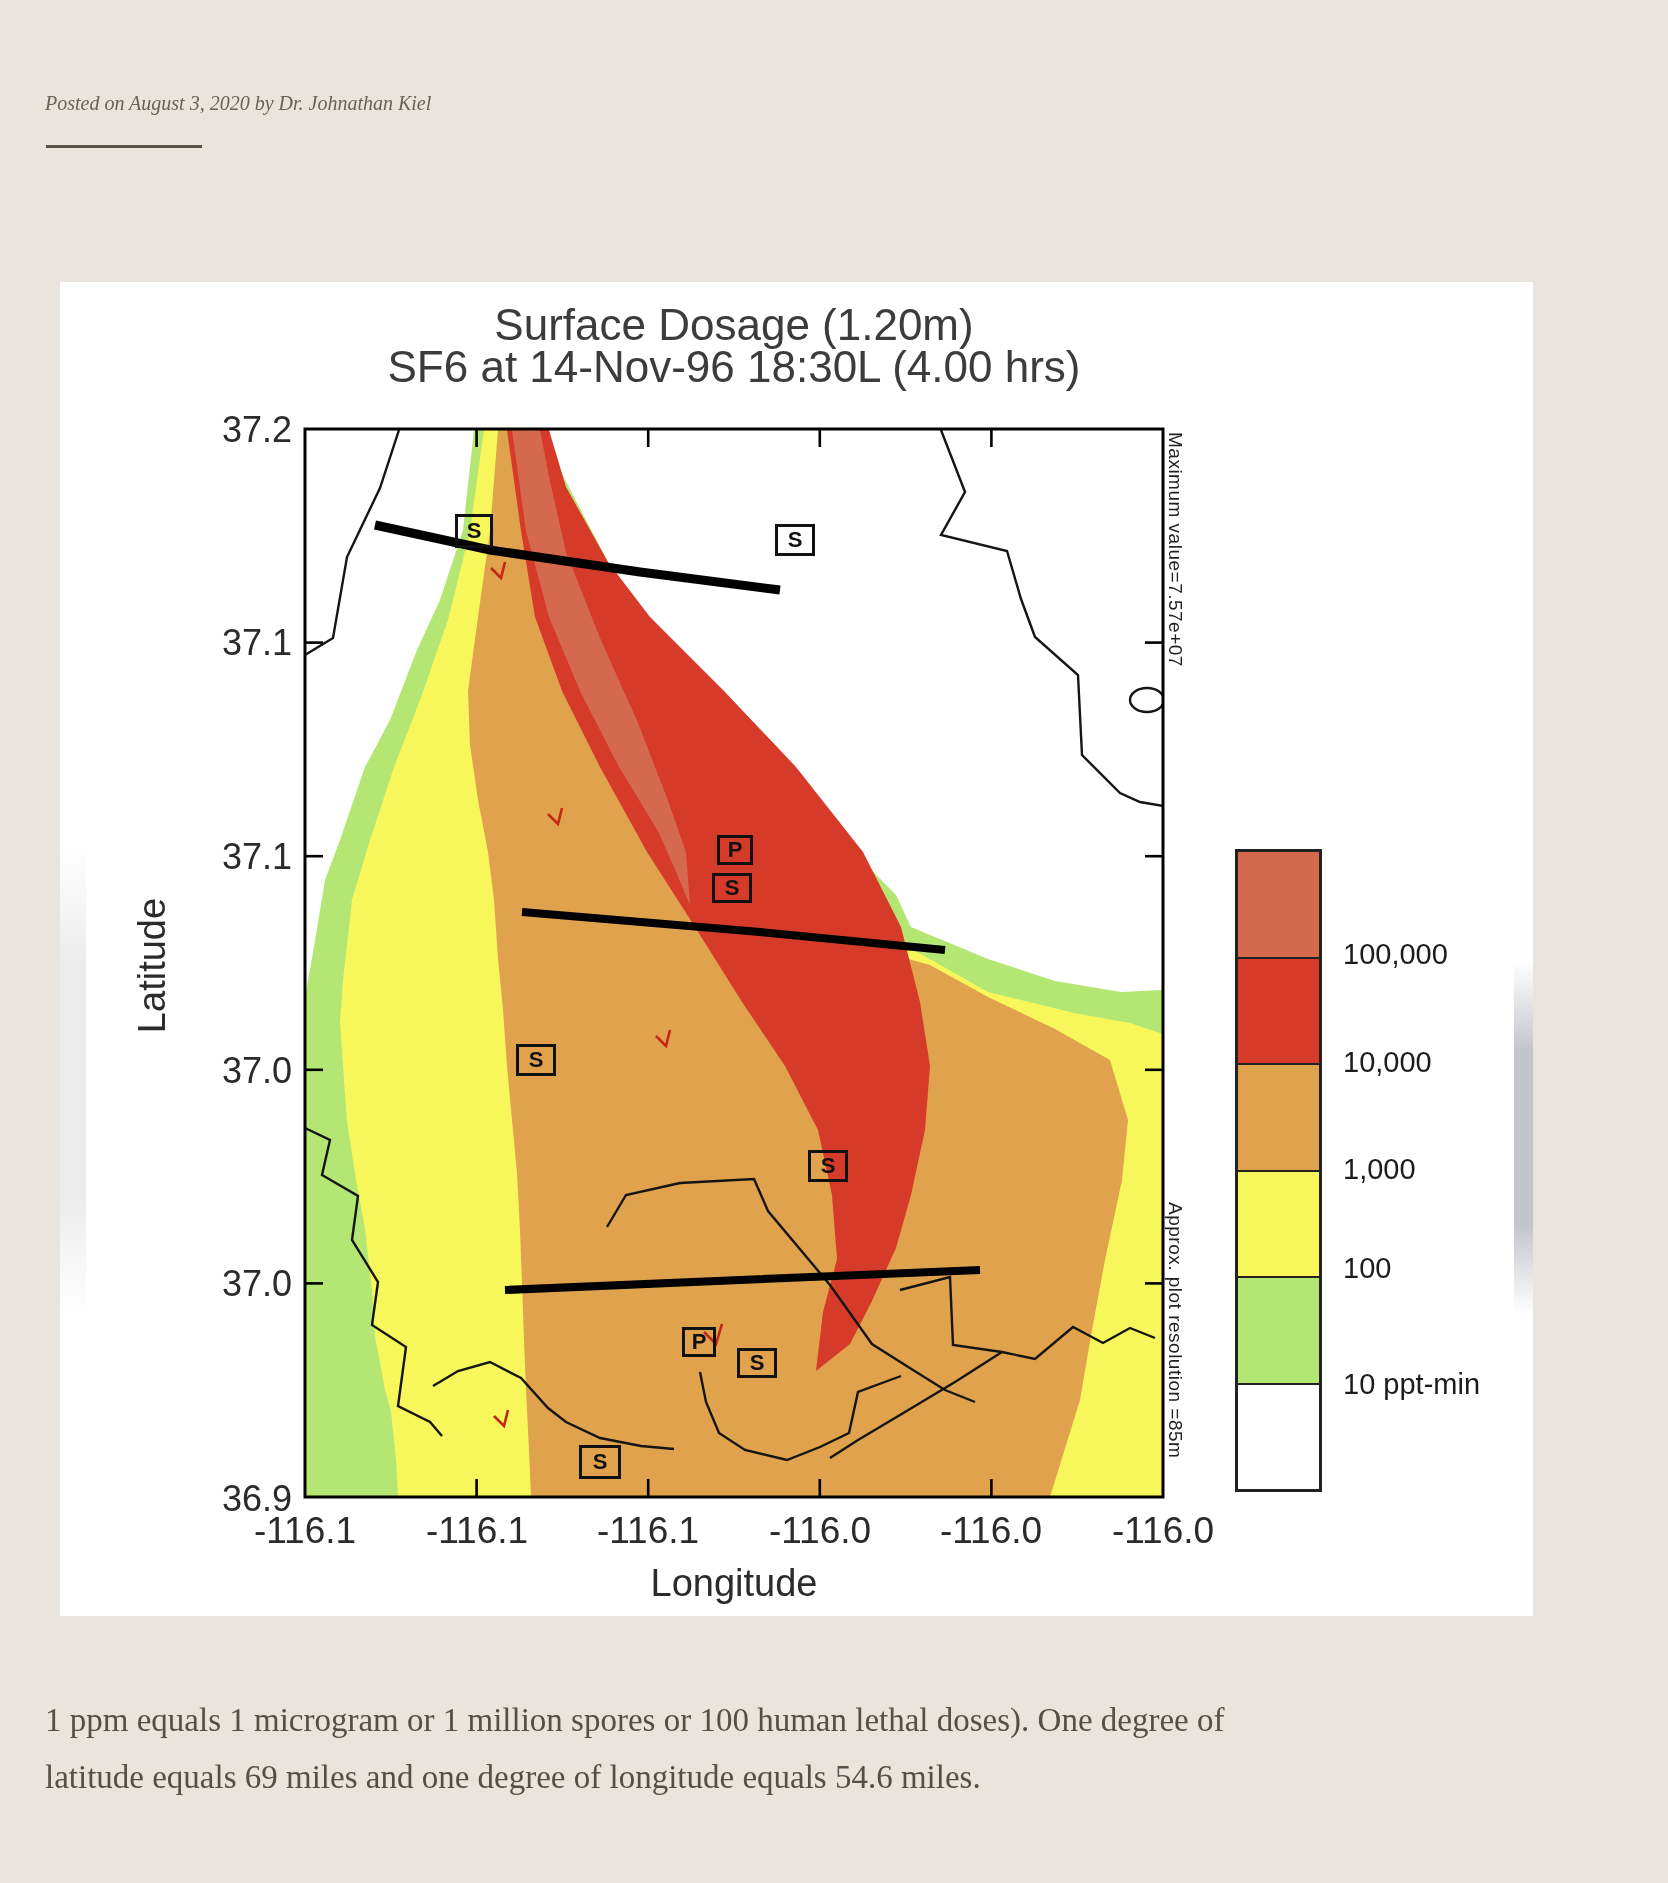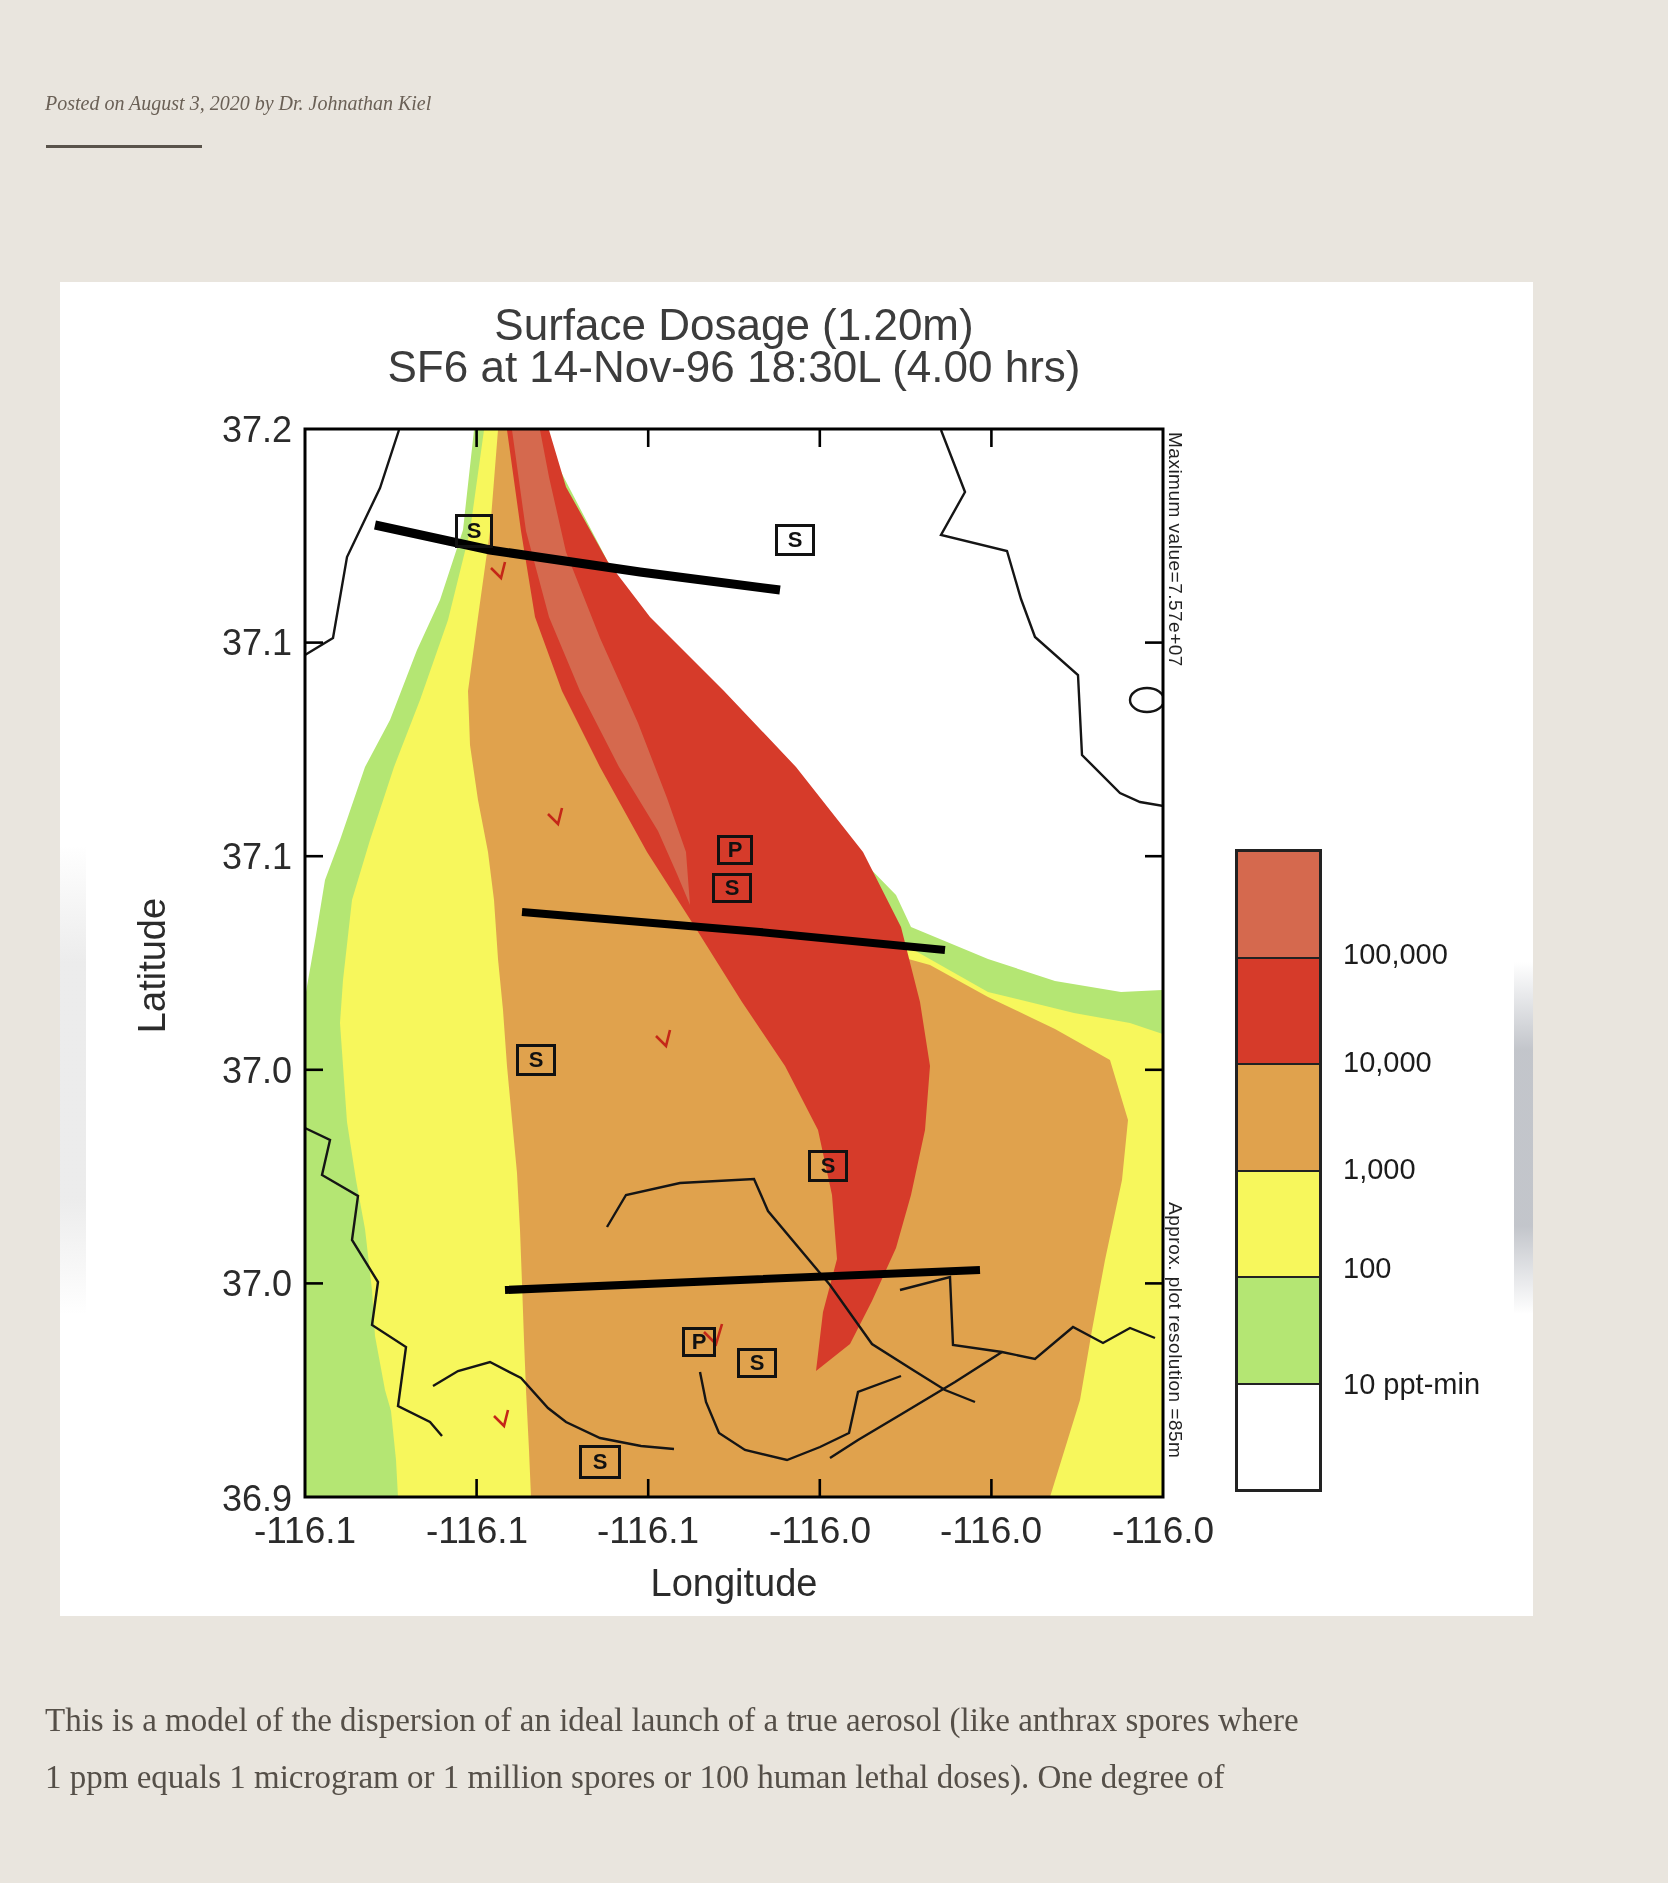--- a/index.html
+++ b/index.html
@@ -175,15 +175,15 @@
   <div class="cell" style="background-color: rgb(180, 230, 115);"></div>
   <div class="cell" style="background-color: rgb(255, 255, 255);"></div>
 </div>
 <div class="abs leg-label" style="top:938px;">100,000</div>
 <div class="abs leg-label" style="top:1046px;">10,000</div>
 <div class="abs leg-label" style="top:1153px;">1,000</div>
 <div class="abs leg-label" style="top:1252px;">100</div>
 <div class="abs leg-label" style="top:1368px;">10 ppt-min</div>
 
 <div class="abs body-par">
-  <div>This is a model of the dispersion of an ideal launch of a true aerosol (like anthrax spores where</div>
   <div>1 ppm equals 1 microgram or 1 million spores or 100 human lethal doses). One degree of</div>
+  <div>latitude equals 69 miles and one degree of longitude equals 54.6 miles.</div>
 </div>
 
 </body></html>

